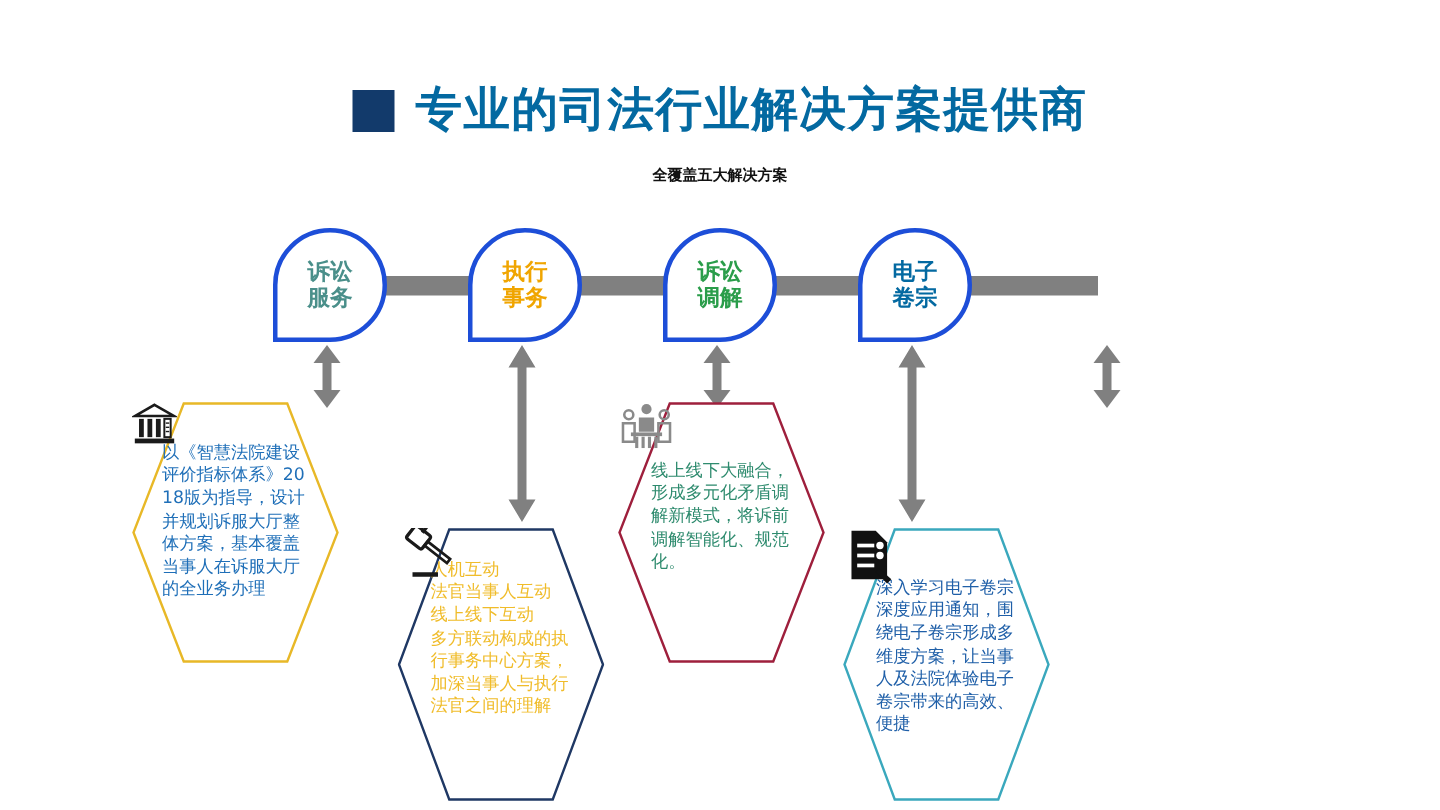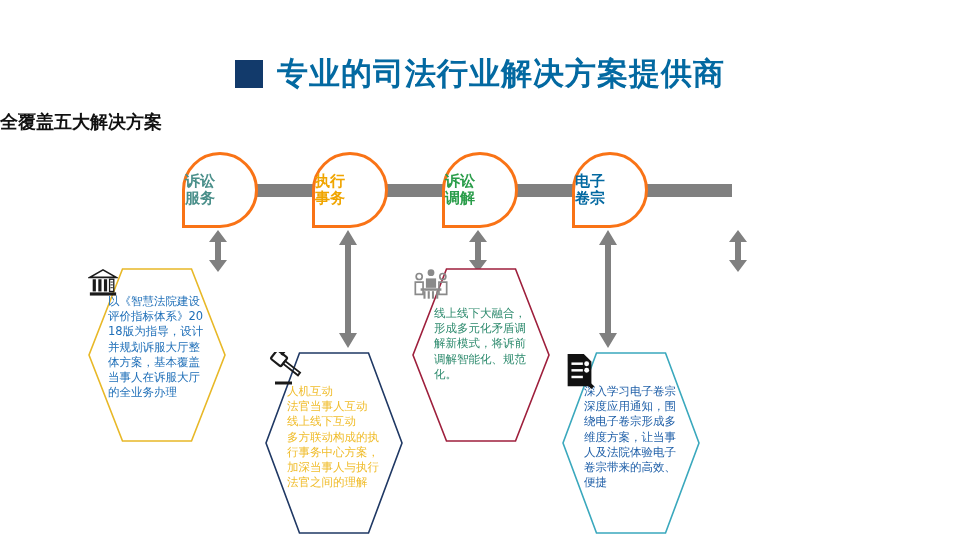--- a/index.html
+++ b/index.html
@@ -17,36 +17,36 @@
     display:flex;align-items:center;justify-content:center;gap:14px;
   }
   .title-marker{
     width:28px;height:28px;background:#123a6b;flex:0 0 auto;
   }
   .title-text{
     font-size:31px;font-weight:bold;color:#0369a1;letter-spacing:1px;
     white-space:nowrap;line-height:1;
   }
   .subtitle{
-    position:absolute;left:0;top:110px;width:960px;
-    font-size:18px;font-weight:bold;color:#111111;
+    position:absolute;left:0;top:110px;width:960px;text-align:center;
+    font-size:10px;font-weight:bold;color:#111111;
   }
 
   
   .bar{
     position:absolute;height:13px;background:#808080;top:184px;
   }
 
   
   .node{
     position:absolute;width:76px;height:76px;
-    border:3px solid #f97316;
+    border:3px solid #1d4ed8;
     background:#ffffff;
     border-radius:50% 50% 50% 0;
-    display:flex;align-items:center;
+    display:flex;align-items:center;justify-content:center;
     box-sizing:border-box;
   }
   .node-label{
     font-size:15px;font-weight:bold;line-height:1.12;text-align:center;
     white-space:pre-line;
   }
 
   
   .arrow{position:absolute;width:22px;}
   .arrow svg{display:block;}
@@ -148,21 +148,21 @@
           <rect x="2" y="26" width="28" height="3.4" fill="#1a1a1a"></rect>
         </svg>
       </div>
     </div>
   </div>
 
   <div class="hex" style="left:265px;top:352px;width:138px;height:182px;">
     <svg width="138" height="182" viewBox="0 0 138 182">
       <polygon points="34.5,1 103.5,1 137,91 103.5,181 34.5,181 1,91" fill="#ffffff" stroke="#1f3864" stroke-width="1.6"></polygon>
     </svg>
-    <div class="hex-inner" style="padding:32px 20px 0 22px;">
+    <div class="hex-inner" style="padding:20px 20px 0 22px;">
       <div class="hex-text" style="color:#f0bc2a;">人机互动
 法官当事人互动
 线上线下互动
 多方联动构成的执行事务中心方案，加深当事人与执行法官之间的理解</div>
       <div class="hex-icon" style="margin-top:1px;">
         <svg width="40" height="34" viewBox="0 0 40 34">
           <g transform="rotate(38 20 14)">
             <rect x="4" y="6" width="13" height="11" rx="1.6" fill="none" stroke="#1a1a1a" stroke-width="2.2"></rect>
             <rect x="9.3" y="2.5" width="2.4" height="5" fill="#1a1a1a"></rect>
             <rect x="17" y="10" width="19" height="3.4" fill="none" stroke="#1a1a1a" stroke-width="1.8"></rect>

